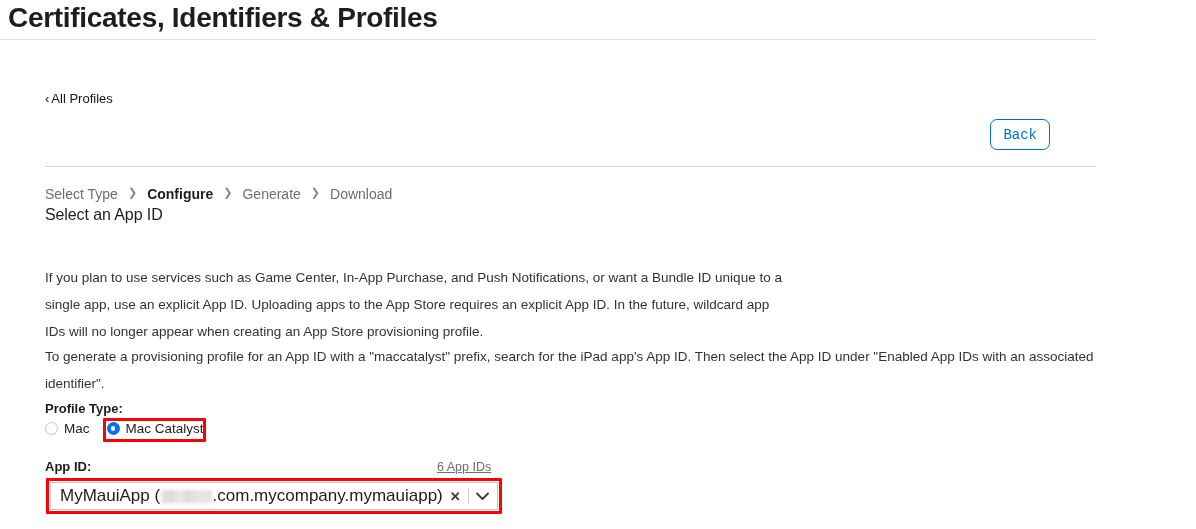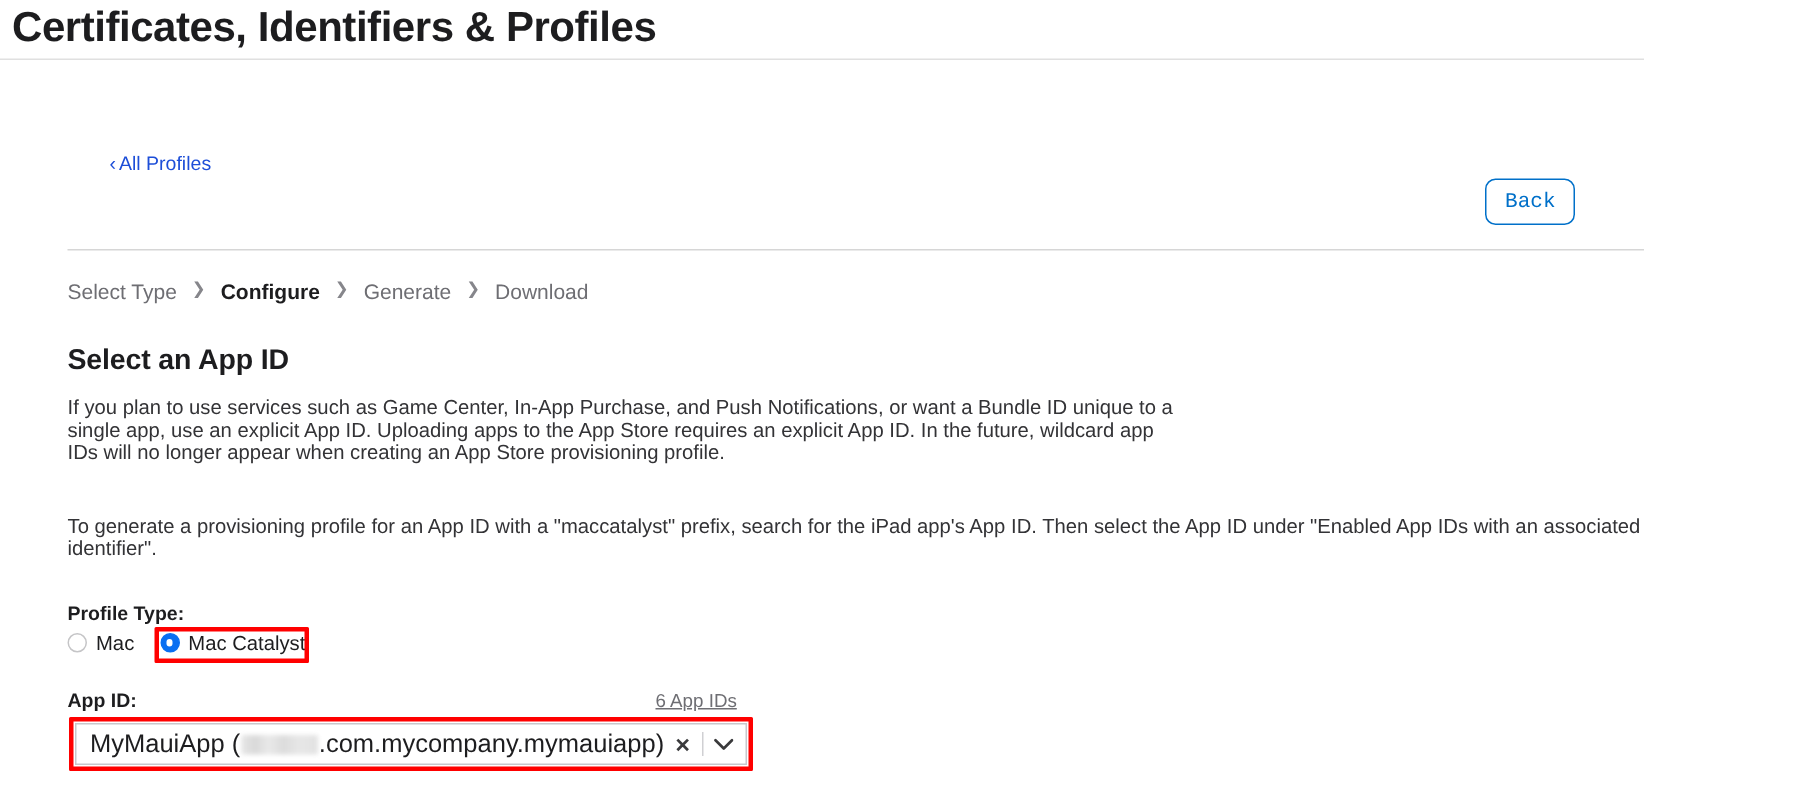--- a/index.html
+++ b/index.html
@@ -35,27 +35,26 @@
     top: 39px;
     width: 1196px;
     height: 1px;
     background: #e0e0e0;
   }
 
   
   .back-link {
     position: absolute;
     left: 45px;
-    top: 101px;
+    top: 91px;
     font-size: 13px;
-    color: #1d4ed8;
+    color: #0f172a;
     text-decoration: none;
     white-space: nowrap;
     cursor: pointer;
-    margin-left: 28px;
   }
   .back-link .chev {
     font-size: 13px;
     margin-right: 2px;
   }
 
   
   .section-title {
     position: absolute;
     left: 45px;
@@ -132,33 +131,33 @@
   .step-sep {
     margin: 0 10px;
     color: #86868b;
     font-size: 11px;
   }
 
   
   .sub-heading {
     position: absolute;
     left: 45px;
-    top: 230px;
-    font-size: 19px;
-    font-weight: bold;
+    top: 206px;
+    font-size: 16px;
+    font-weight: normal;
     letter-spacing: -0.1px;
     color: #1d1d1f;
     white-space: nowrap;
   }
 
   
   .para {
     position: absolute;
     font-size: 13.5px;
-    line-height: 15px;
+    line-height: 27px;
     color: #333336;
   }
   .para-1 { left: 45px; top: 264px; width: 740px; }
   .para-2 { left: 45px; top: 343px; width: 1130px; }
 
   
   .field-label {
     position: absolute;
     font-size: 13px;
     font-weight: bold;

